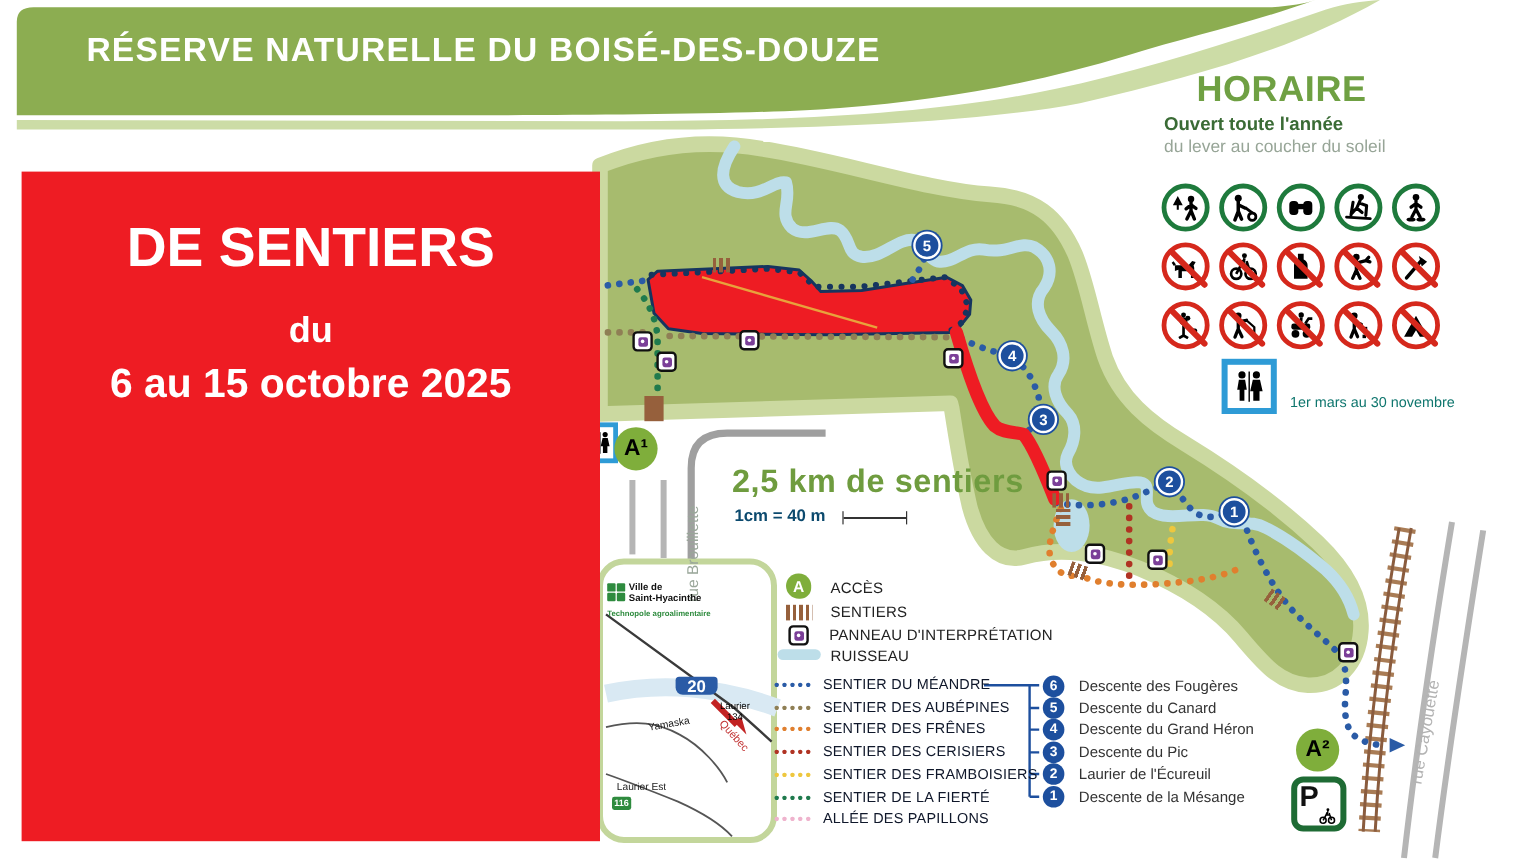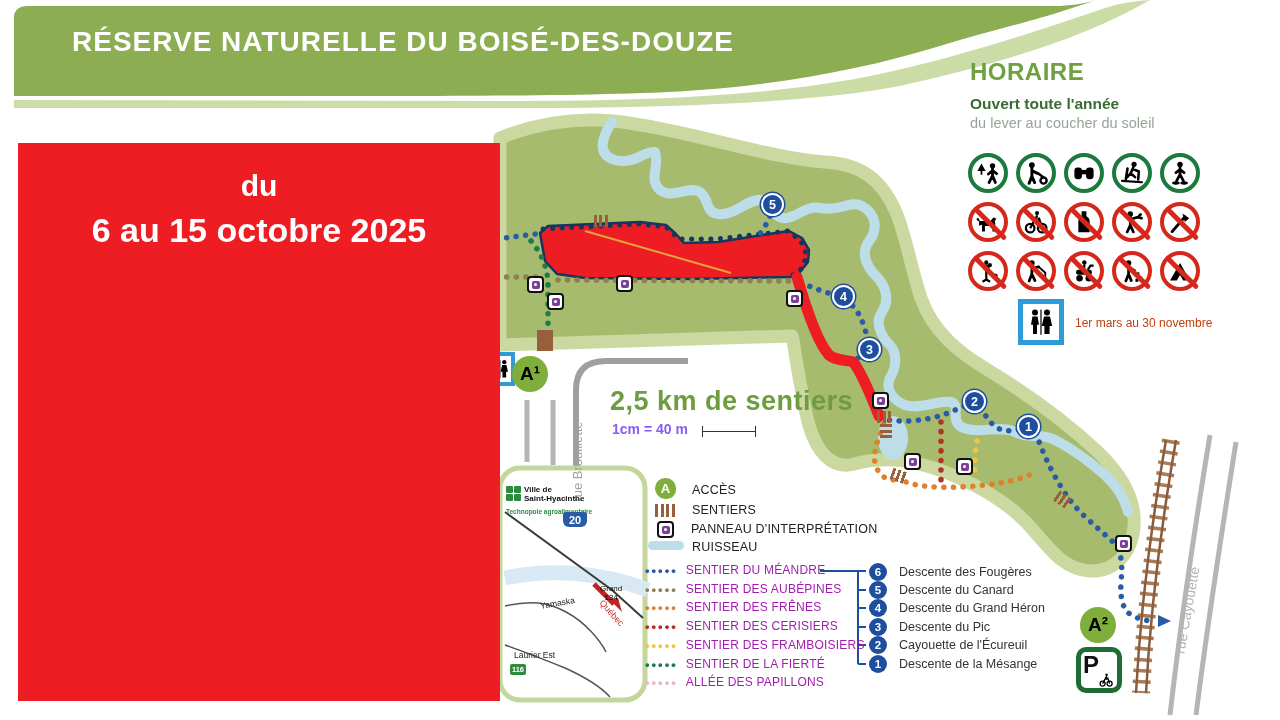--- a/index.html
+++ b/index.html
@@ -21,47 +21,47 @@
   #notice{left:18px;top:143px;width:482px;height:558px;color:#fff;text-align:center;
           display:flex;flex-direction:column;align-items:center}
   #notice .big{font-size:46px;font-weight:800;line-height:1.18}
   #notice .du{font-size:30px;font-weight:bold;margin-top:26px}
   #notice .date{font-size:34px;font-weight:800;margin-top:8px}
   #notice .resto{font-size:25px;font-weight:bold;margin-top:46px;line-height:1.35}
   #notice .merci{font-size:26px;font-weight:bold;font-style:italic;margin-top:42px}
   #notice .big:first-child{margin-top:36px}
 
   
-  #horaire-title{left:970px;top:58px;font-size:24px;font-weight:800;letter-spacing:.5px}
+  #horaire-title{left:997px;top:58px;font-size:30px;font-weight:800;letter-spacing:.5px}
   #horaire-sub{left:970px;top:95px;font-size:15.5px;font-weight:bold}
   #horaire-hours{left:970px;top:115px;font-size:14.5px}
   .icon-row{display:flex;gap:8px;left:968px}
   .sign{width:40px;height:40px;border-radius:50%;border:4px solid;background:#fff;position:relative;
         display:flex;align-items:center;justify-content:center;box-sizing:border-box}
   .sign svg{width:24px;height:24px}
   .slash{position:absolute;left:-4px;top:15px;width:44px;height:5px;transform:rotate(45deg);border-radius:3px}
   .wc-box{width:46px;height:46px;background:#fff;border:5px solid;box-sizing:border-box;
           display:flex;align-items:center;justify-content:center}
   .wc-box svg{width:28px;height:28px}
-  #restroom-note{left:1075px;top:316px;font-size:12px;color:#c2410c}
+  #restroom-note{left:1075px;top:328px;font-size:12px;color:#0f766e}
 
   
   .leg-label{font-size:12.5px;color:#222;letter-spacing:.2px;white-space:nowrap}
   .acces-blob{left:655px;top:478px;width:21px;height:21px;border-radius:50% 50% 46% 54%;
               color:#fff;font-weight:800;font-size:13px;display:flex;align-items:center;justify-content:center}
   .ponceau{width:18px;height:12px;background:repeating-linear-gradient(90deg,#96603C 0 3px,transparent 3px 5.5px)}
   .panneau{width:17px;height:17px;background:#fff;border:2px solid #111;border-radius:4px;
            display:flex;align-items:center;justify-content:center;box-sizing:border-box}
   .panneau i{display:block;width:8px;height:8px;border-radius:2px;
              box-shadow:inset 0 0 0 6px currentColor;position:relative}
   .panneau i::after{content:"";position:absolute;left:2.5px;top:2.5px;width:3px;height:3px;background:#fff;border-radius:50%}
   .ruisseau-bar{left:648px;top:541px;width:36px;height:9px;border-radius:5px}
   .dots{font-size:13px;letter-spacing:2px;font-weight:bold;line-height:1}
   .trail-row{display:flex;align-items:center;gap:8px}
-  .trail-label{font-size:12px;color:#a21caf;white-space:nowrap;letter-spacing:.2px}
+  .trail-label{font-size:12px;color:#0f172a;white-space:nowrap;letter-spacing:.2px}
 
   
   .num-circle{width:18px;height:18px;border-radius:50%;color:#fff;font-size:11.5px;font-weight:bold;
               display:flex;align-items:center;justify-content:center}
   .desc-label{font-size:12.5px;color:#333;white-space:nowrap}
   .desc-row{display:flex;align-items:center;gap:12px}
 
   
   .marker{width:23px;height:23px;border-radius:50%;border:2.5px solid #fff;box-shadow:0 0 0 1.5px #1d4f9e;
           color:#fff;font-size:12.5px;font-weight:bold;display:flex;align-items:center;justify-content:center;
@@ -86,21 +86,21 @@
   #rue-brouillette{left:512px;top:454px;width:130px;transform:rotate(-90deg)}
   #rue-cayouette{left:1122px;top:602px;width:130px;transform:rotate(-80deg);color:#b3b3b3;font-size:14px}
 
   
   .inset-text{font-size:8.5px;color:#222;white-space:nowrap}
   #inset-city{left:524px;top:486px;font-size:8px;font-weight:bold;line-height:1.1;color:#111}
   #inset-tagline{left:506px;top:508px;font-size:6.5px;color:#2e8b3e;font-weight:bold}
   #city-logo{left:506px;top:486px;width:15px;height:15px;display:grid;grid-template-columns:7px 7px;gap:1px}
   #city-logo i{background:#2e8b3e;border-radius:1px}
   .shield{color:#fff;font-weight:bold;display:flex;align-items:center;justify-content:center}
-  #hwy20{left:563px;top:512px;width:24px;height:15px;background:#2a5ba6;border-radius:3px 3px 6px 6px;font-size:11px}
+  #hwy20{left:563px;top:564px;width:35px;height:15px;background:#2a5ba6;border-radius:3px 3px 6px 6px;font-size:14px}
   #hwy116{left:510px;top:664px;width:16px;height:11px;background:#2e8b3e;border-radius:2px;font-size:7.5px}
   #sortie{left:600px;top:584px;font-size:8px;line-height:1.15;text-align:center}
   #yamaska{left:540px;top:598px;transform:rotate(-10deg)}
   #quebec{left:596px;top:608px;color:#c23434;transform:rotate(48deg);font-size:9px}
   #laurier{left:514px;top:650px}
 </style>
 </head>
 <body>
 
 <svg id="map-svg" width="1280" height="720" viewBox="0 0 1280 720">
@@ -256,20 +256,21 @@
   <polygon points="1158,615 1171,621 1158,627" style="fill: rgb(42, 91, 166);"></polygon>
 
   <path fill="none" stroke-linecap="round" stroke-width="11" d="M797,277 C806,308 817,342 829,355 C836,361 847,360 853,362 C860,370 870,393 879,416" style="stroke: rgb(238, 28, 35);"></path>
 
   <path fill="none" stroke="#1d4f9e" stroke-width="2" d="M820,571 H858 M858,571 V664 M858,571 H866 M858,590 H866 M858,608 H866 M858,627 H866 M858,645 H866 M858,664 H866"></path>
 </svg>
 
 <div class="abs" id="banner-title">RÉSERVE NATURELLE DU BOISÉ-DES-DOUZE</div>
 
 <div class="abs" id="notice" style="background-color: rgb(238, 28, 35);">
+  <div class="big">DE SENTIERS</div>
   <div class="du">du</div>
   <div class="date">6 au 15 octobre 2025</div>
 </div>
 
 <div class="abs overlay" id="horaire-title" style="color: rgb(111, 160, 67);">HORAIRE</div>
 <div class="abs overlay" id="horaire-sub" style="color: rgb(58, 107, 53);">Ouvert toute l'année</div>
 <div class="abs overlay" id="horaire-hours" style="color: rgb(151, 165, 151);">du lever au coucher du soleil</div>
 
 <div class="abs overlay icon-row" style="top:153px">
   <span class="sign" style="border-color: rgb(30, 122, 60);">
@@ -420,29 +421,29 @@
 <div class="abs overlay desc-row" style="left:869px;top:599px">
   <span class="num-circle" style="background-color: rgb(29, 79, 158);">4</span>
   <span class="desc-label">Descente du Grand Héron</span>
 </div>
 <div class="abs overlay desc-row" style="left:869px;top:618px">
   <span class="num-circle" style="background-color: rgb(29, 79, 158);">3</span>
   <span class="desc-label">Descente du Pic</span>
 </div>
 <div class="abs overlay desc-row" style="left:869px;top:636px">
   <span class="num-circle" style="background-color: rgb(29, 79, 158);">2</span>
-  <span class="desc-label">Cayouette de l'Écureuil</span>
+  <span class="desc-label">Laurier de l'Écureuil</span>
 </div>
 <div class="abs overlay desc-row" style="left:869px;top:655px">
   <span class="num-circle" style="background-color: rgb(29, 79, 158);">1</span>
   <span class="desc-label">Descente de la Mésange</span>
 </div>
 
 <div class="abs overlay" id="km-label" style="color: rgb(111, 156, 63);">2,5 km de sentiers</div>
-<div class="abs overlay" id="scale-label" style="color: #8b5cf6;">1cm = 40 m</div>
+<div class="abs overlay" id="scale-label" style="color: #0c4a6e;">1cm = 40 m</div>
 <div class="abs overlay" id="scale-bar"></div>
 <div class="abs overlay street" id="rue-brouillette">rue Brouillette</div>
 <div class="abs overlay street" id="rue-cayouette">rue Cayouette</div>
 
 <div class="abs overlay marker" style="left: 761px; top: 193px; background-color: rgb(29, 79, 158);">5</div>
 <div class="abs overlay marker" style="left: 832px; top: 285px; background-color: rgb(29, 79, 158);">4</div>
 <div class="abs overlay marker" style="left: 858px; top: 338px; background-color: rgb(29, 79, 158);">3</div>
 <div class="abs overlay marker" style="left: 963px; top: 390px; background-color: rgb(29, 79, 158);">2</div>
 <div class="abs overlay marker" style="left: 1017px; top: 415px; background-color: rgb(29, 79, 158);">1</div>
 
@@ -498,19 +499,19 @@
     <i></i>
     <i></i>
   </div>
 <div class="abs overlay" id="inset-city">
   <div>Ville de</div>
   <div>Saint-Hyacinthe</div>
 </div>
 <div class="abs overlay" id="inset-tagline">Technopole agroalimentaire</div>
 <div class="abs overlay shield" id="hwy20">20</div>
 <div class="abs overlay" id="sortie">
-  <div>Grand</div>
+  <div>Laurier</div>
   <div>134</div>
 </div>
 <div class="abs overlay inset-text" id="yamaska">Yamaska</div>
 <div class="abs overlay inset-text" id="quebec">Québec</div>
 <div class="abs overlay inset-text" id="laurier">Laurier Est</div>
 <div class="abs overlay shield" id="hwy116">116</div>
 
 </body></html>

